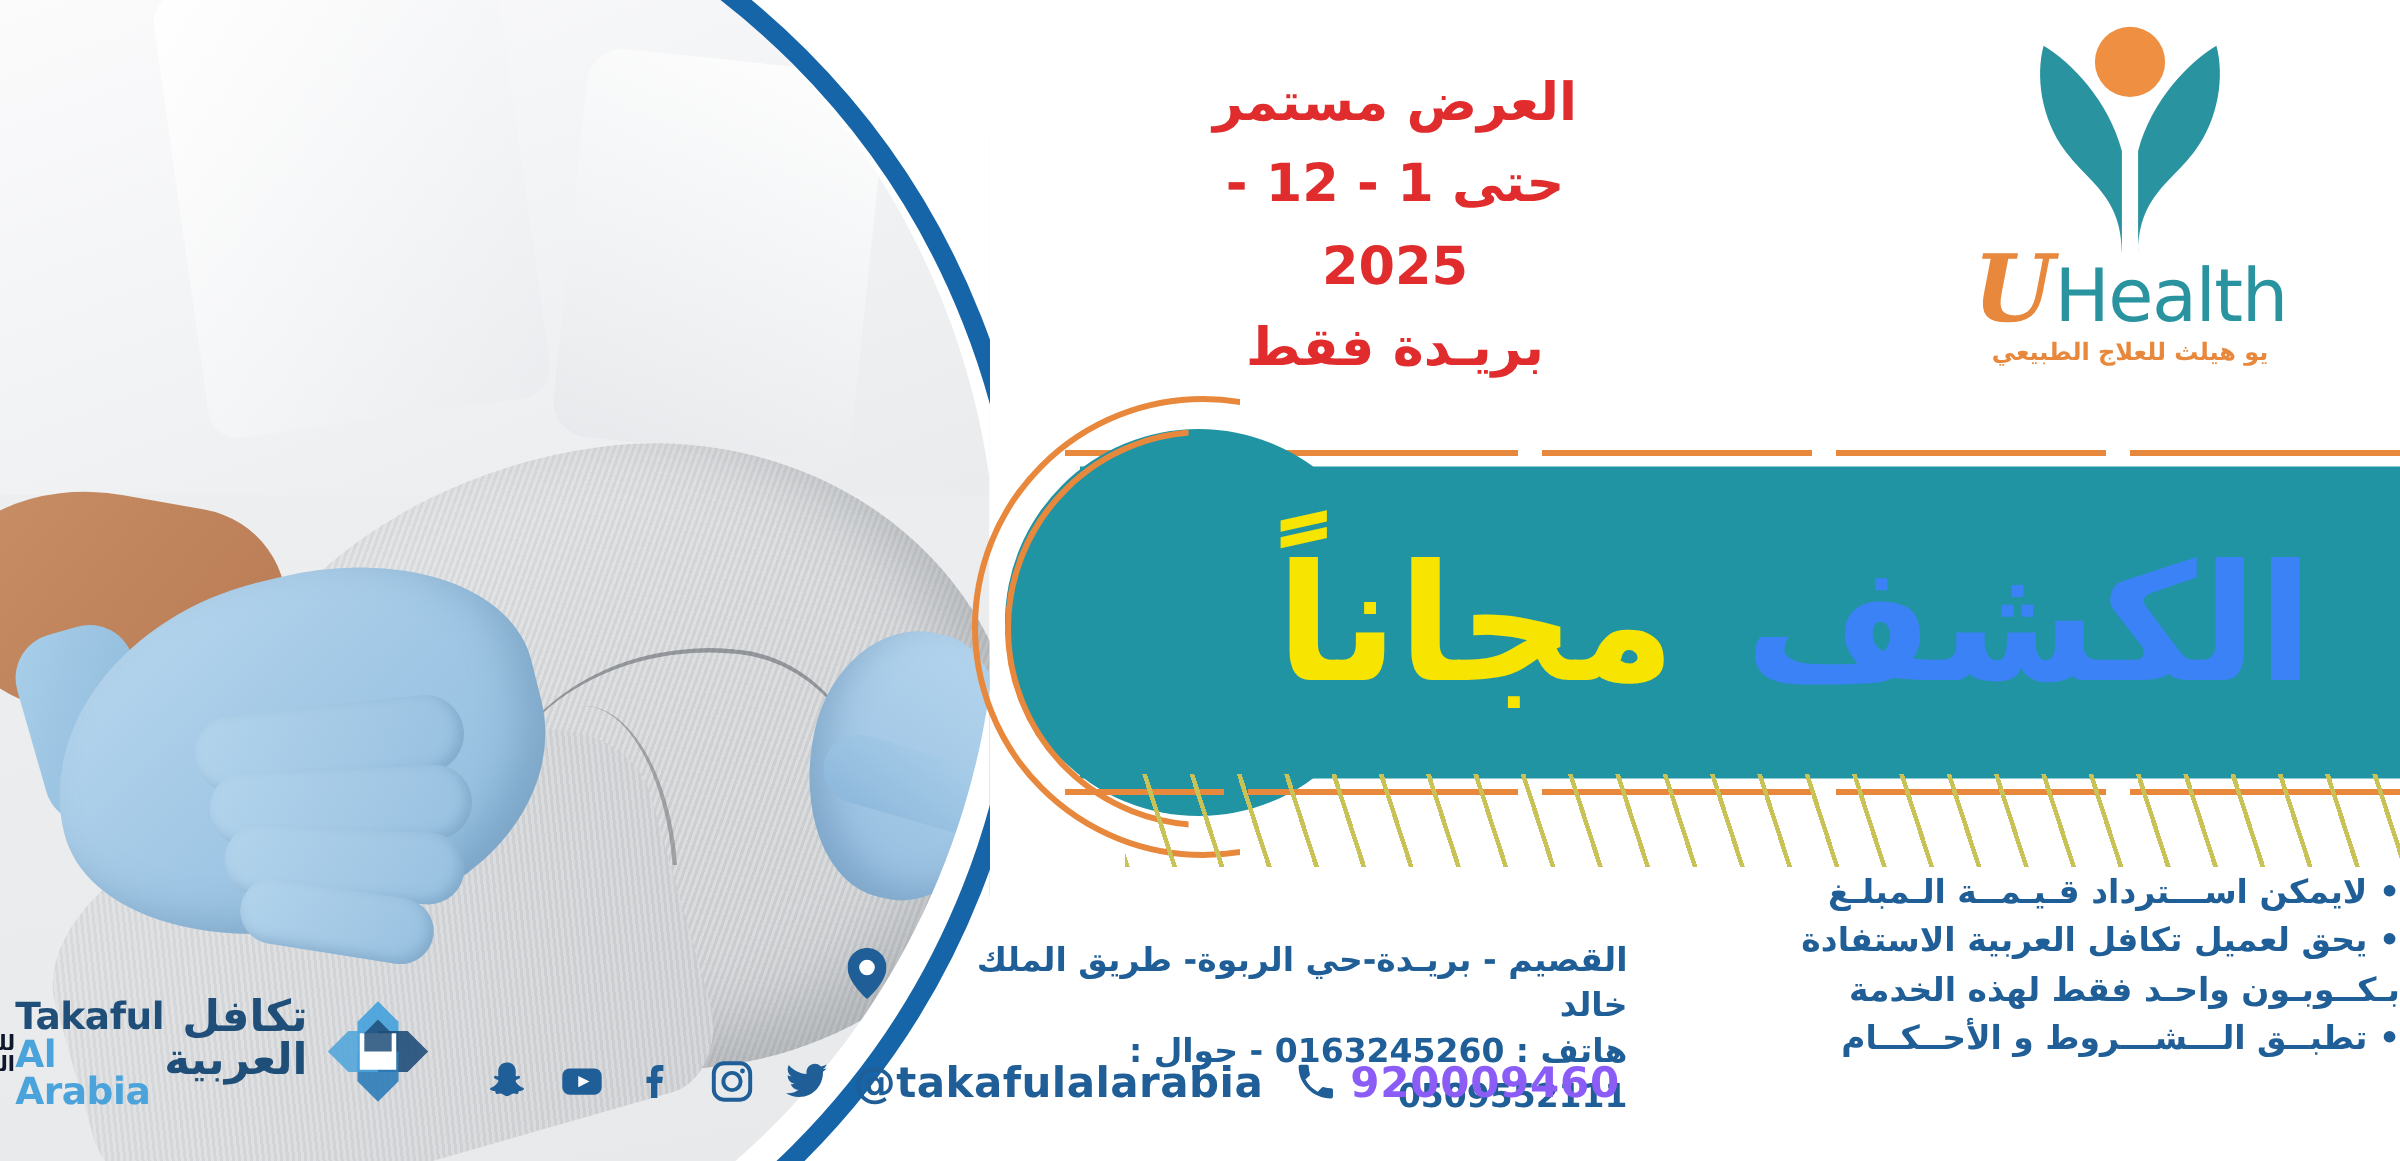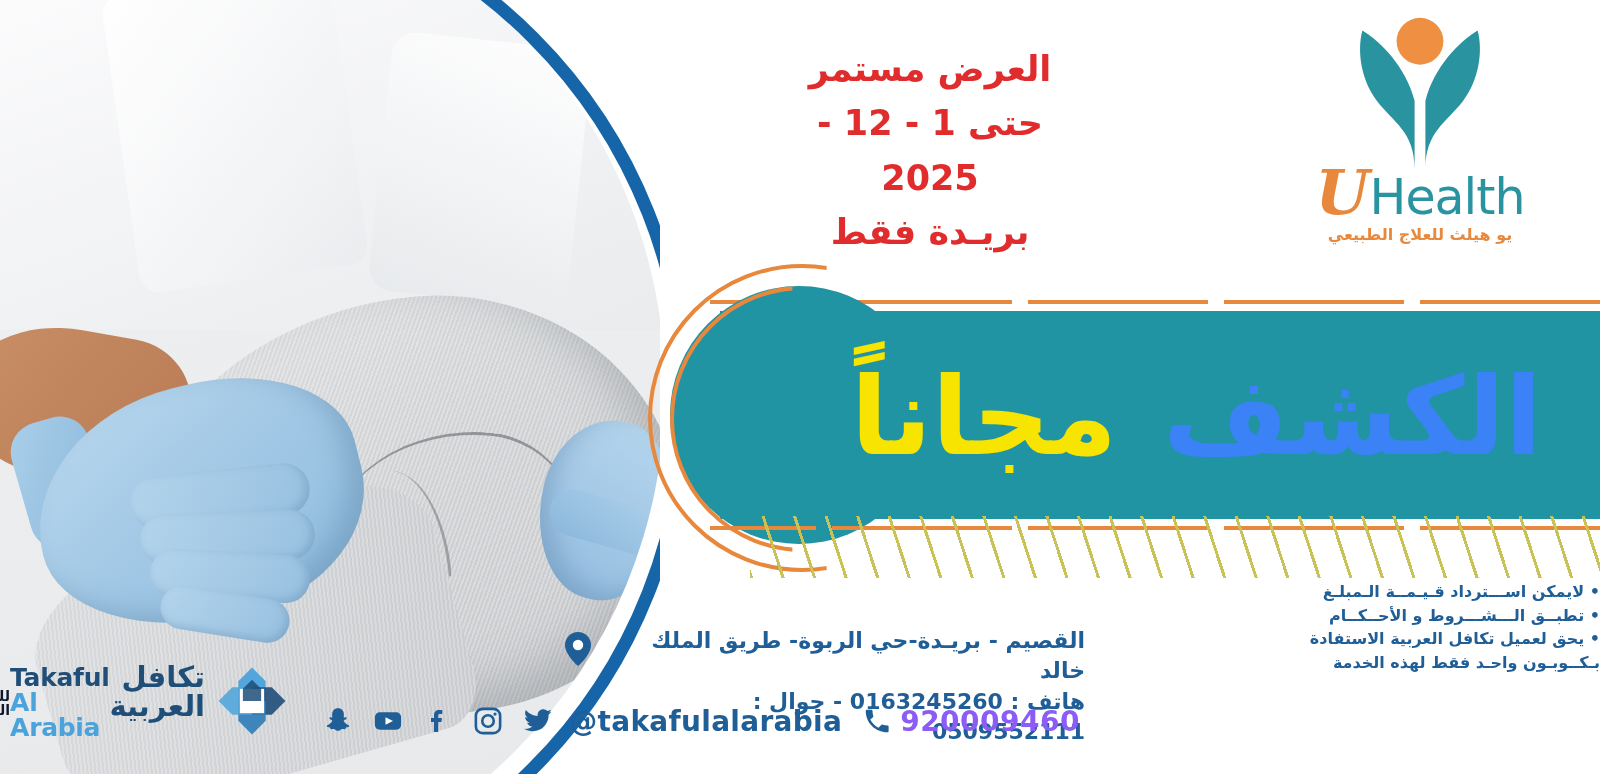--- a/index.html
+++ b/index.html
@@ -216,21 +216,21 @@
   }
   .hatch{
     position:absolute;left:110px;top:248px;width:1490px;height:62px;
     background:repeating-linear-gradient(72deg,#C9C257 0 3px,transparent 3px 30px);
   }
 
   
   .bullets{
     position:absolute;right:0;top:580px;width:470px;
     text-align:right;color:#1F5E96;font-weight:700;
-    font-size:16px;line-height:1.47;padding-left:8px;box-sizing:border-box;
+    font-size:22px;line-height:1.47;padding-left:8px;box-sizing:border-box;
   }
   .bullets li{list-style:none;}
   .bullets ul{margin:0;padding:0;}
   .bl{display:block;}
   .bl:before{content:"• ";}
   .bl-cont{display:block;}
 
   
   .contact{
     position:absolute;right:515px;top:626px;width:520px;height:70px;
@@ -339,25 +339,25 @@
     </div>
     <div class="hatch"></div>
   </div>
 
   <div class="bullets">
     <ul>
       <li>
         <span class="bl">لايمكن اســـترداد قـيـمــة الـمبلـغ</span>
       </li>
       <li>
-        <span class="bl">تطبــق الـــشـــروط و الأحــكــام</span>
+        <span class="bl">يحق لعميل تكافل العربية الاستفادة</span>
+        <span class="bl-cont">بـكــوبـون واحـد فقط لهذه الخدمة</span>
       </li>
       <li>
-        <span class="bl">يحق لعميل تكافل العربية الاستفادة</span>
-        <span class="bl-cont">بـكــوبـون واحـد فقط لهذه الخدمة</span>
+        <span class="bl">تطبــق الـــشـــروط و الأحــكــام</span>
       </li>
     </ul>
   </div>
 
   <div class="contact">
     <div class="contact-lines">
       <div class="c1">القصيم - بريـدة-حي الربوة- طريق الملك خالد</div>
       <div class="c2">هاتف : 0163245260 - جوال : 0509552111</div>
     </div>
     <svg class="pin" width="26" height="34" viewBox="0 0 26 34">

